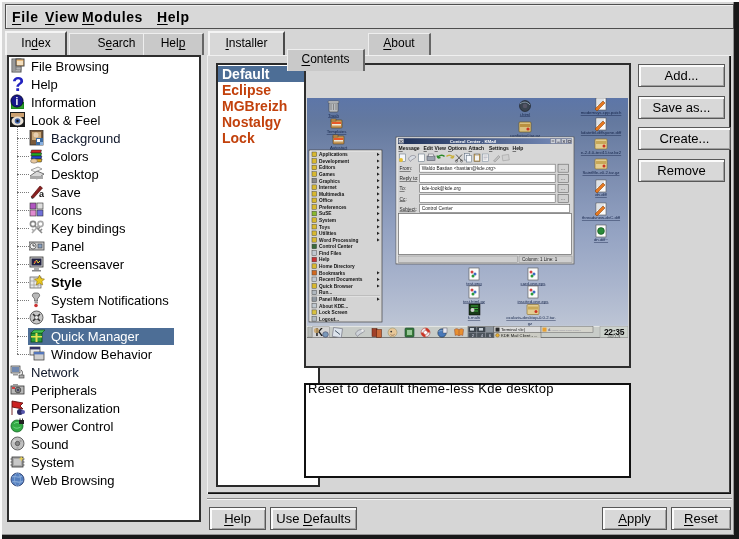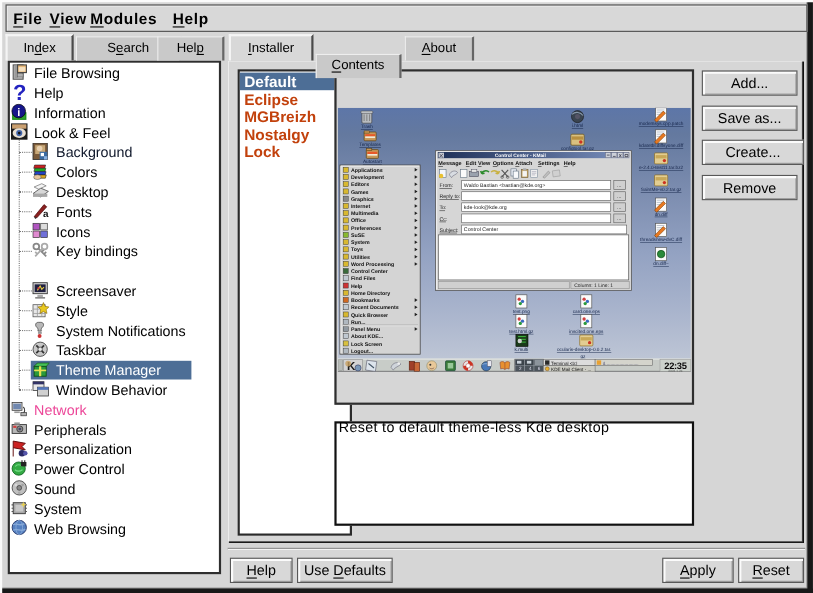--- a/index.html
+++ b/index.html
@@ -120,62 +120,72 @@
         </svg>
         <span class="txt" style="left:42px;color:#000;position:absolute;">Desktop</span>
       </div>
     <div class="trow" style="top:126px">
         <div class="doth" style="left:8px;top:9px;width:12px;"></div>
         <svg width="16" height="16" viewBox="0 0 16 16" style="left:20px">
           <path d="M2 13 L11 2 L13.5 4 L4.5 14 Z" fill="#8a2020" stroke="#400" stroke-width="0.6"></path>
           <path d="M2 13 L4.5 14 L3 15 Z" fill="#222"></path>
           <text x="10" y="13" font-size="9" font-weight="bold" fill="#111" font-family="Liberation Serif">a</text>
         </svg>
-        <span class="txt" style="left:42px;color:#000;position:absolute;">Fonts</span>
+        <span class="txt" style="left:42px;color:#000;position:absolute;">Save</span>
       </div>
     <div class="trow" style="top:144px">
         <div class="doth" style="left:8px;top:9px;width:12px;"></div>
         <svg width="16" height="16" viewBox="0 0 16 16" style="left:20px">
           <rect x="1" y="1" width="6" height="6" fill="#b055c0" stroke="#333" stroke-width="0.6"></rect>
           <rect x="8" y="1" width="6" height="6" fill="#ddd" stroke="#333" stroke-width="0.6"></rect>
           <rect x="1" y="8" width="6" height="6" fill="#e08ad0" stroke="#333" stroke-width="0.6"></rect>
           <rect x="8" y="8" width="6" height="6" fill="#7070d8" stroke="#333" stroke-width="0.6"></rect>
         </svg>
         <span class="txt" style="left:42px;color:#000;position:absolute;text-align:center;">Icons</span>
       </div>
     <div class="trow" style="top:162px">
         <div class="doth" style="left:8px;top:9px;width:12px;"></div>
         <svg width="16" height="16" viewBox="0 0 16 16" style="left:20px">
           <circle cx="4" cy="4" r="2.6" fill="none" stroke="#888" stroke-width="1.6"></circle>
           <path d="M6 6 L13 13 M11 11 L13 9 M9 9 L11 7" stroke="#888" stroke-width="1.6" fill="none"></path>
           <circle cx="11.5" cy="4" r="2.6" fill="none" stroke="#aaa" stroke-width="1.6"></circle>
           <path d="M9.5 6 L3 13 M5 11 L3 9" stroke="#aaa" stroke-width="1.6" fill="none"></path>
         </svg>
         <span class="txt" style="left:42px;color:#000;position:absolute;">Key bindings</span>
+      </div>
+    <div class="trow" style="top:180px">
+        <div class="doth" style="left:8px;top:9px;width:12px;"></div>
+        <svg width="16" height="16" viewBox="0 0 16 16" style="left:20px">
+          <rect x="0" y="4" width="15" height="8" fill="#cccccc" stroke="#444" stroke-width="0.8"></rect>
+          <circle cx="4" cy="8" r="3" fill="#f0f0f0" stroke="#333" stroke-width="0.6"></circle>
+          <path d="M4 6 L4 8 L6 8" stroke="#222" stroke-width="0.8" fill="none"></path>
+          <rect x="9" y="6" width="4" height="4" fill="#88a0c0" stroke="#333" stroke-width="0.5"></rect>
+        </svg>
+        <span class="txt" style="left:42px;color:#000;position:absolute;">Panel</span>
       </div>
     <div class="trow" style="top:198px">
         <div class="doth" style="left:8px;top:9px;width:12px;"></div>
         <svg width="16" height="16" viewBox="0 0 16 16" style="left:20px">
           <rect x="1" y="1" width="13" height="10" fill="#d0d0d0" stroke="#333" stroke-width="0.8"></rect>
           <rect x="2.5" y="2.5" width="10" height="7" fill="#202040"></rect>
           <path d="M5 8 L7.5 4 L9 7 L11 5" stroke="#e8d040" stroke-width="1" fill="none"></path>
           <circle cx="6" cy="6" r="1" fill="#d04040"></circle>
           <rect x="5" y="12" width="5" height="2" fill="#aaa"></rect>
           <rect x="3" y="14" width="9" height="1.5" fill="#888"></rect>
         </svg>
         <span class="txt" style="left:42px;color:#000;position:absolute;">Screensaver</span>
       </div>
     <div class="trow" style="top:216px">
         <div class="doth" style="left:8px;top:9px;width:12px;"></div>
         <svg width="16" height="16" viewBox="0 0 16 16" style="left:20px">
           <rect x="1" y="3" width="11" height="11" fill="#e8e8e8" stroke="#555" stroke-width="0.7"></rect>
           <path d="M1 7 H12 M1 11 H12 M5 3 V14 M9 3 V14" stroke="#999" stroke-width="0.7"></path>
           <path d="M10.5 1 L12 4.5 L15.5 5 L13 7.5 L13.7 11 L10.5 9.2 L7.3 11 L8 7.5 L5.5 5 L9 4.5 Z" fill="#e8c820" stroke="#806000" stroke-width="0.5"></path>
         </svg>
-        <span class="txt" style="left:42px;color:#000;position:absolute;">Style</span>
+        <span class="txt" style="left:42px;color:#000;position:absolute;font-weight:bold;">Style</span>
       </div>
     <div class="trow" style="top:234px">
         <div class="doth" style="left:8px;top:9px;width:12px;"></div>
         <svg width="16" height="16" viewBox="0 0 16 16" style="left:20px">
           <path d="M6 1 C3 1 3 4 4 5 C5 6 6 7 5.5 9 L8.5 9 C8 7 9 6 10 5 C11 4 11 1 8 1 Z" fill="#b8b8b8" stroke="#444" stroke-width="0.7"></path>
           <rect x="5.5" y="9.5" width="3.5" height="2" fill="#999"></rect>
           <circle cx="7" cy="13.5" r="1.8" fill="#cc3333"></circle>
         </svg>
         <span class="txt" style="left:42px;color:#000;position:absolute;">System Notifications</span>
       </div>
@@ -190,41 +200,41 @@
       </div>
     <div class="trow" style="top:270px">
         <div class="doth" style="left:8px;top:9px;width:12px;"></div>
         <div class="hl" style="left:19px;top:0.5px;width:146px;height:17px;"></div>
         <svg width="16" height="16" viewBox="0 0 16 16" style="left:20px">
           <rect x="2" y="5" width="11" height="9" fill="#2a9a3a" stroke="#0a4a12" stroke-width="0.8"></rect>
           <polygon points="2,5 5,2 16,2 13,5" fill="#45c055" stroke="#0a4a12" stroke-width="0.6"></polygon>
           <rect x="6.5" y="5" width="2" height="9" fill="#e8e050"></rect>
           <rect x="2" y="8" width="11" height="1.5" fill="#e8e050"></rect>
         </svg>
-        <span class="txt" style="left:42px;color:#fff;position:absolute;">Theme Manager</span>
+        <span class="txt" style="left:42px;color:#fff;position:absolute;">Quick Manager</span>
       </div>
     <div class="trow" style="top:288px">
         <div class="doth" style="left:8px;top:9px;width:12px;"></div>
         <svg width="16" height="16" viewBox="0 0 16 16" style="left:20px">
           <rect x="1" y="1" width="10" height="8" fill="#e8e8e8" stroke="#333" stroke-width="0.7"></rect>
           <rect x="1" y="1" width="10" height="2.4" fill="#336"></rect>
           <rect x="5" y="6" width="10" height="8" fill="#d0d0d0" stroke="#333" stroke-width="0.7"></rect>
           <rect x="5" y="6" width="10" height="2.4" fill="#5577bb"></rect>
         </svg>
         <span class="txt" style="left:42px;color:#000;position:absolute;">Window Behavior</span>
       </div>
     <div class="trow" style="top:306px">
         <svg width="16" height="16" viewBox="0 0 16 16" style="left:1px">
           <rect x="1" y="2" width="9" height="7" fill="#d8d8d8" stroke="#333" stroke-width="0.7"></rect>
           <rect x="2" y="3" width="7" height="5" fill="#7088b0"></rect>
           <rect x="3" y="10" width="5" height="1.5" fill="#999"></rect>
           <path d="M10 12 C13 12 13 7 11 6" stroke="#444" stroke-width="1" fill="none"></path>
           <rect x="9" y="11" width="5" height="3" fill="#b0b0b0" stroke="#333" stroke-width="0.6"></rect>
         </svg>
-        <span class="txt" style="left:22px;color:#ec4899;position:absolute;">Network</span>
+        <span class="txt" style="left:22px;color:#0f172a;position:absolute;">Network</span>
       </div>
     <div class="trow" style="top:324px">
         <svg width="16" height="16" viewBox="0 0 16 16" style="left:1px">
           <rect x="1" y="4" width="13" height="8" fill="#b8b8b8" stroke="#333" stroke-width="0.8"></rect>
           <circle cx="8" cy="8" r="2.8" fill="#888" stroke="#222" stroke-width="0.6"></circle>
           <circle cx="8" cy="8" r="1.2" fill="#446"></circle>
           <rect x="2" y="5" width="3" height="2" fill="#d04040"></rect>
           <rect x="3" y="2" width="5" height="2" fill="#999"></rect>
         </svg>
         <span class="txt" style="left:22px;color:#000;position:absolute;">Peripherals</span>

